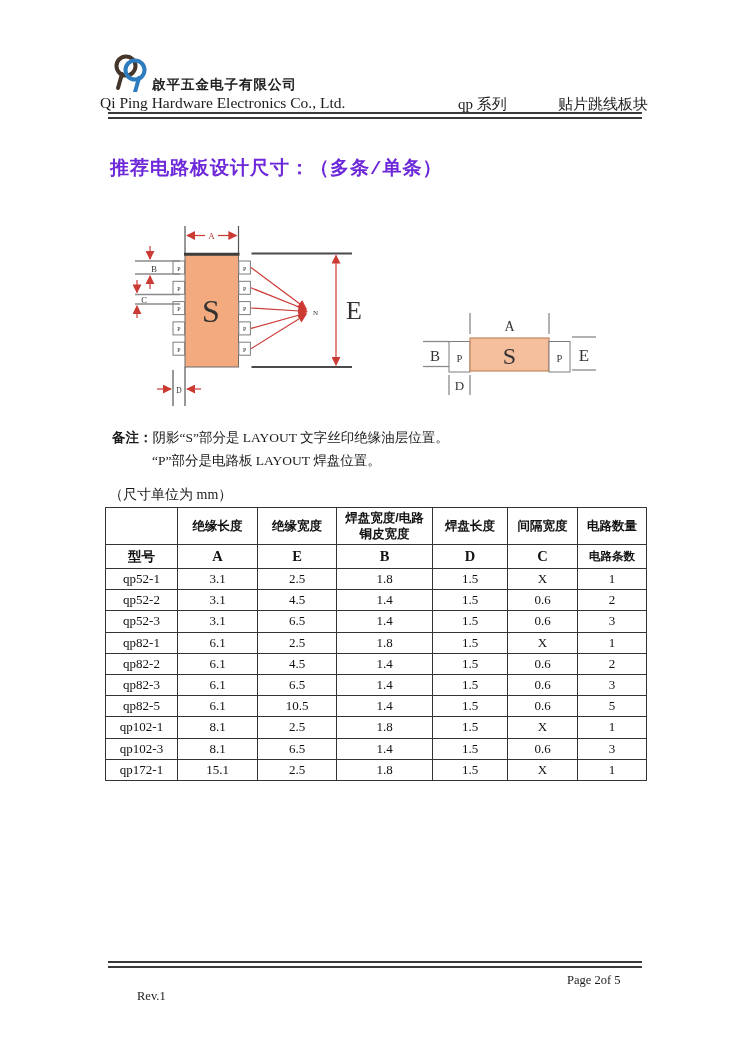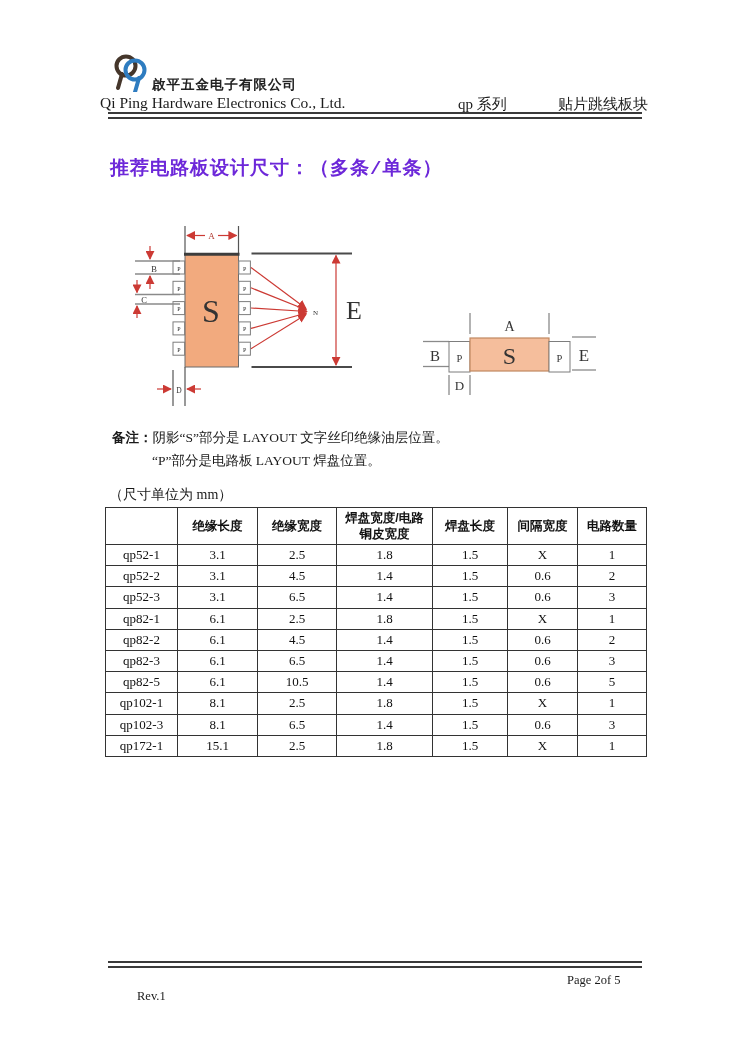--- a/index.html
+++ b/index.html
@@ -205,20 +205,29 @@
         <th>绝缘长度</th>
         <th>绝缘宽度</th>
         <th>
           <div>焊盘宽度/电路</div>
             <div>铜皮宽度</div>
         </th>
         <th>焊盘长度</th>
         <th>间隔宽度</th>
         <th>电路数量</th>
       </tr>
+      <tr class="hrow2">
+        <th class="cjk">型号</th>
+        <th>A</th>
+        <th>E</th>
+        <th>B</th>
+        <th>D</th>
+        <th>C</th>
+        <th class="small">电路条数</th>
+      </tr>
     </thead>
     <tbody>
         <tr>
           <td>qp52-1</td>
           <td>3.1</td>
           <td>2.5</td>
           <td>1.8</td>
           <td>1.5</td>
           <td>X</td>
           <td>1</td>

